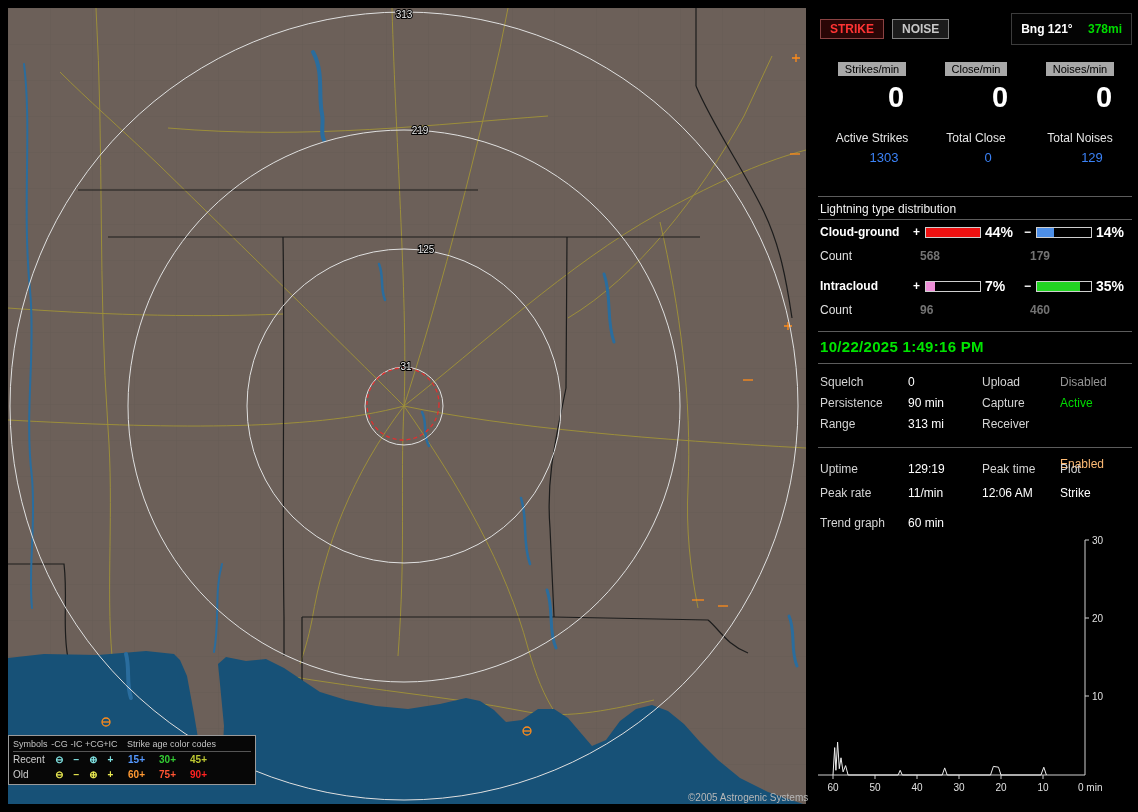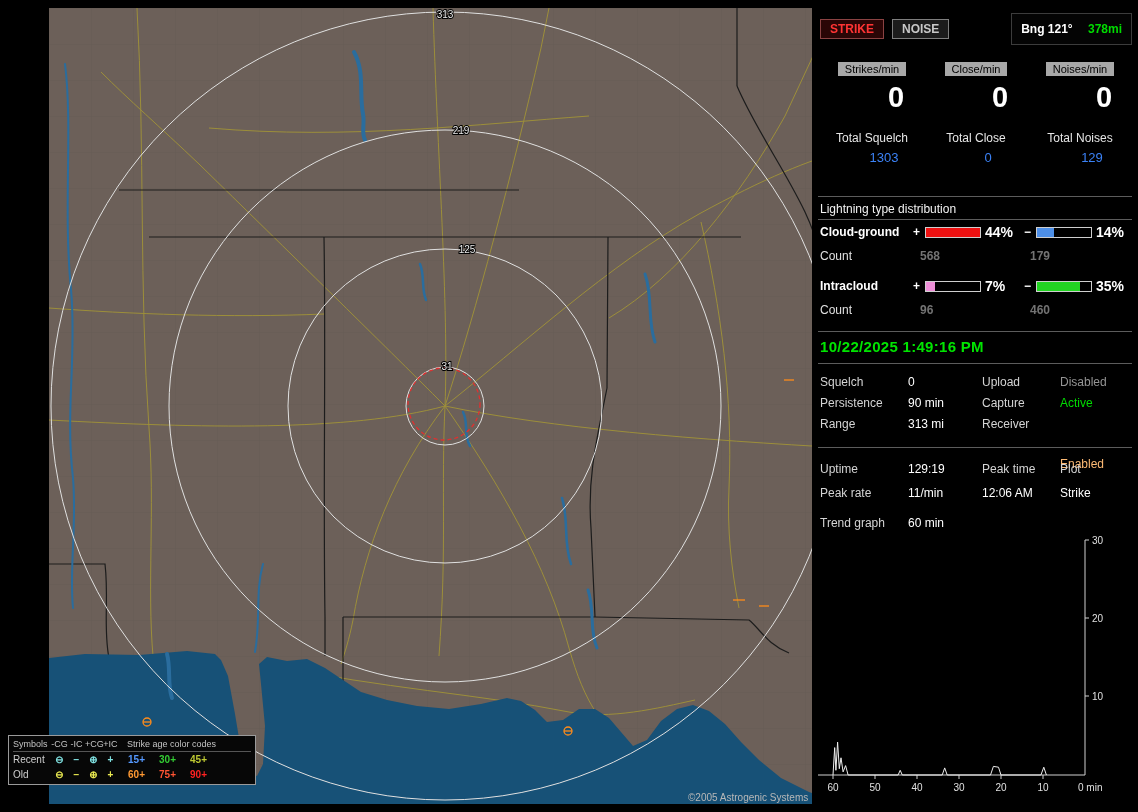--- a/index.html
+++ b/index.html
@@ -1,21 +1,21 @@
 <!DOCTYPE html>
 <html><head>
 <meta charset="utf-8">
 <style>
   * { box-sizing: border-box; }
   html,body { margin:0; padding:0; background:#000; }
   body { font-family:"Liberation Sans", sans-serif; }
   .screen { position:relative; width:1138px; height:812px; background:#000; overflow:hidden; }
 
   
-  .map { position:absolute; left:8px; top:8px; width:798px; height:796px; background:#ec4899; overflow:hidden;margin-left:41px; }
+  .map { position:absolute; left:8px; top:8px; width:798px; height:796px; background:#ec4899; overflow:hidden; }
   .copyright { position:absolute; left:688px; top:792px; font-size:10px; color:#b8b8b8; }
 
   
   .legend { position:absolute; left:8px; top:735px; width:248px; height:50px;
             background:#070707; border:1px solid #9a9a9a; color:#cfcfcf;
             font-size:10px; padding:1px 4px; }
   .lg-row { display:flex; align-items:center; height:15px; white-space:nowrap; }
   .lg-head { font-size:9px; color:#c4c4c4; border-bottom:1px solid #555; }
   .lg-label { width:38px; }
   .lg-sym { width:17px; text-align:center; font-weight:bold; }
@@ -218,21 +218,21 @@
       <span class="rate-label">Noises/min</span>
     </div>
     <div class="rate-grid rate-values">
       <span class="rate-value">0</span>
       <span class="rate-value">0</span>
       <span class="rate-value">0</span>
     </div>
 
     <div class="totals-grid">
       <div class="tot">
-        <div class="tot-label">Total Squelch</div>
+        <div class="tot-label">Active Strikes</div>
         <div class="tot-value">1303</div>
       </div>
       <div class="tot">
         <div class="tot-label">Total Close</div>
         <div class="tot-value">0</div>
       </div>
       <div class="tot">
         <div class="tot-label">Total Noises</div>
         <div class="tot-value">129</div>
       </div>

